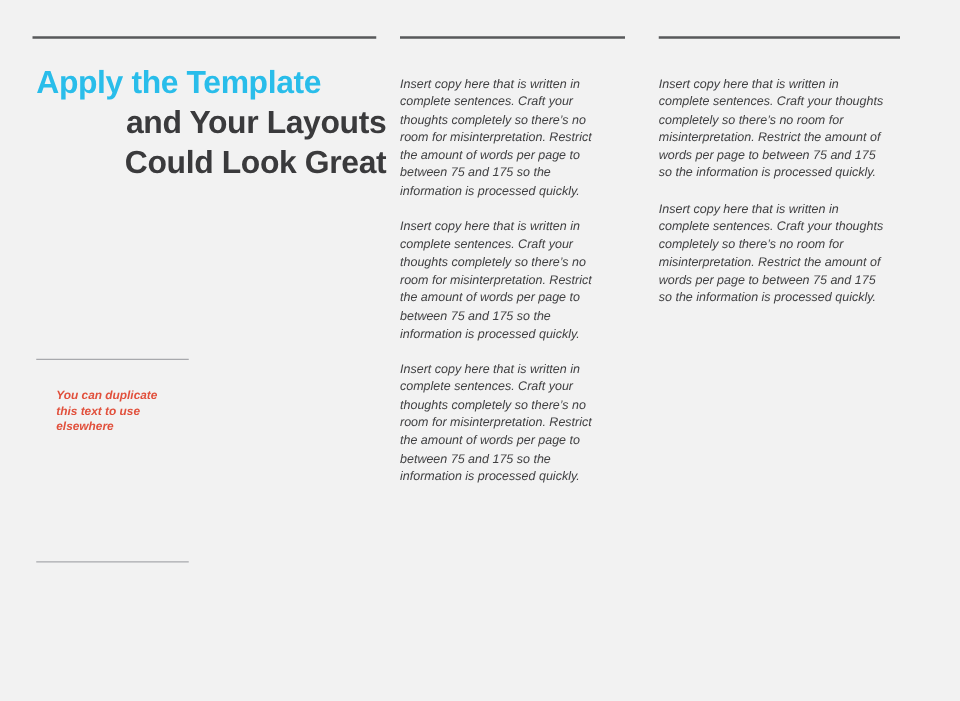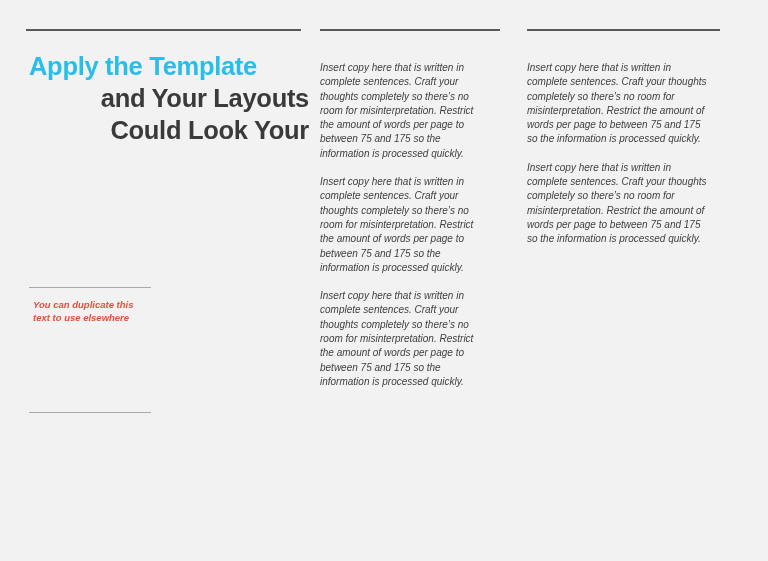--- a/index.html
+++ b/index.html
@@ -77,21 +77,21 @@
   }
   .callout .divider {
     position: absolute;
     top: 0;
     left: 0;
     width: 122px;
     height: 1px;
     background: #a8a9ad;
   }
   .callout p {
-    margin: 4px;
+    margin: 16px;
     color: #e1503c;
     font-style: italic;
     font-size: 9.5px;
     line-height: 12.5px;
     font-weight: bold;
   }
   .callout-spacer-1 { height: 34px; }
   .callout-spacer-2 { height: 38px; }
   .callout-end-divider {
     position: relative;
@@ -122,21 +122,21 @@
 
 <div class="slide">
 
   <div class="rule-top-left"></div>
   <div class="rule-top-mid"></div>
   <div class="rule-top-right"></div>
 
   <div class="title-block">
     <p class="title-line accent">Apply the Template</p>
     <p class="title-line dark">and Your Layouts</p>
-    <p class="title-line dark">Could Look Your</p>
+    <p class="title-line dark">Could Look Great</p>
   </div>
 
   <div class="callouts">
 
     <div class="callout">
       <div class="divider"></div>
       <p>You can duplicate this text to use elsewhere</p>
     </div>
     <div class="callout-spacer-1"></div>
 

